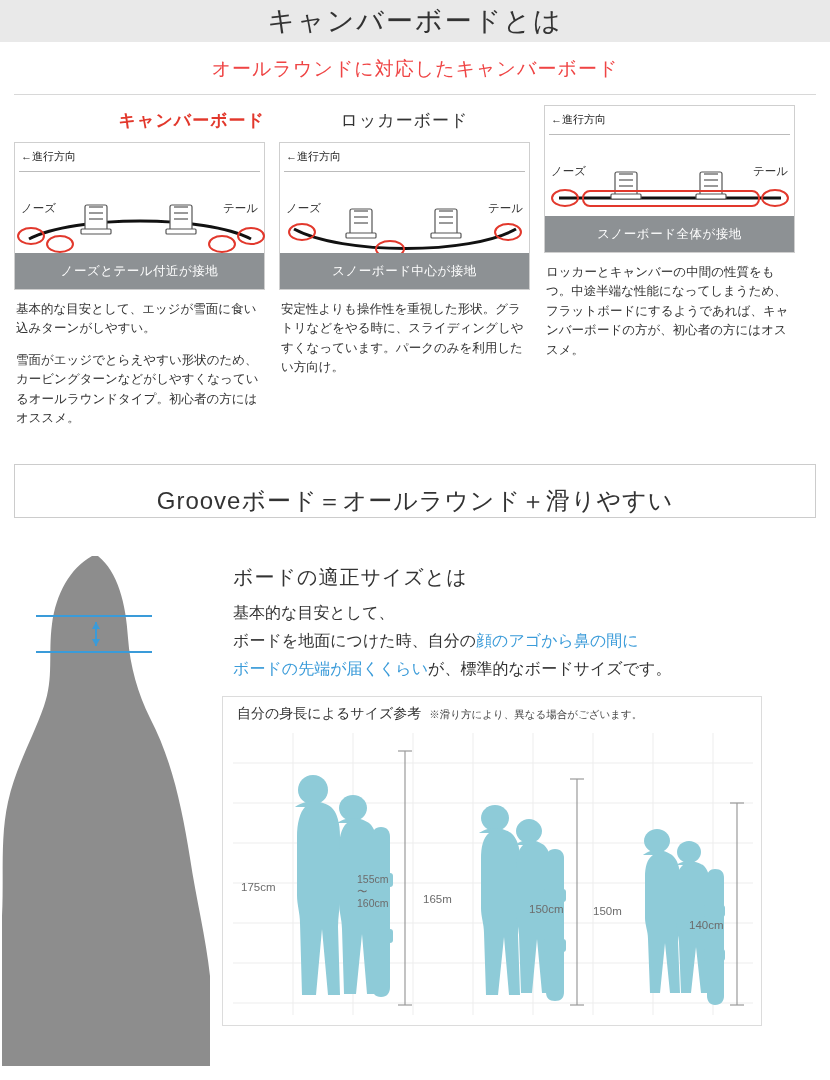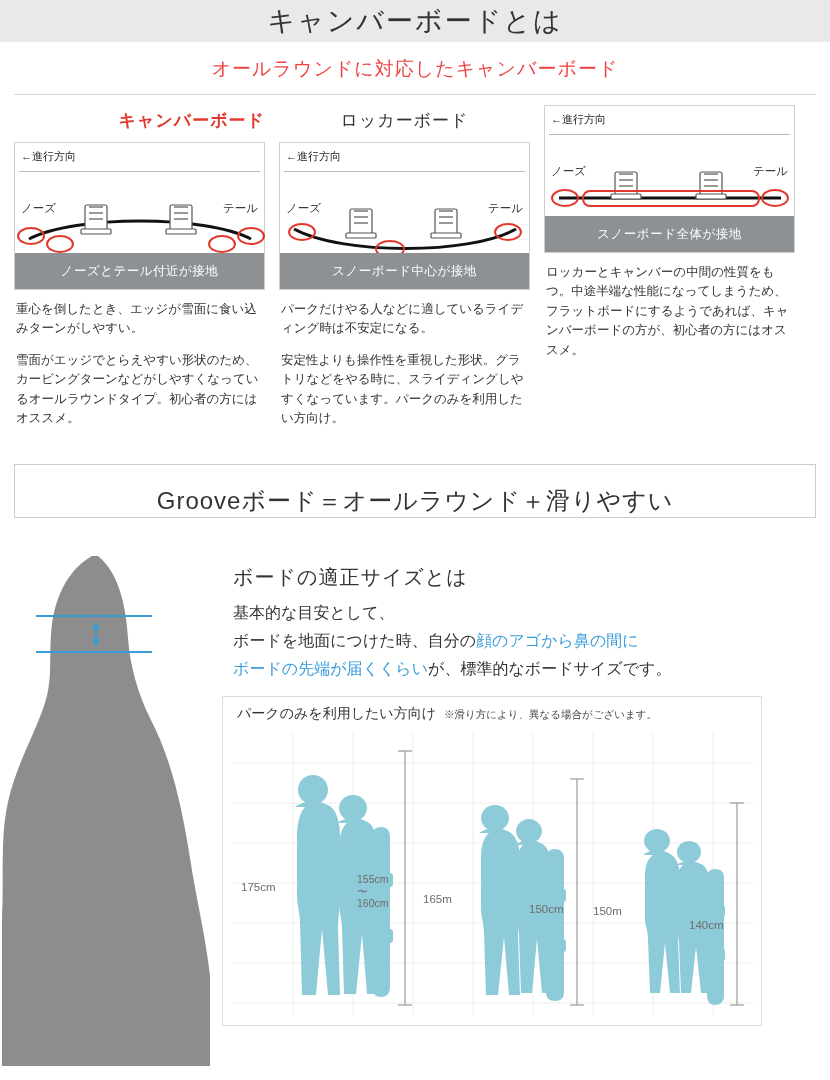--- a/index.html
+++ b/index.html
@@ -254,21 +254,21 @@
         <g stroke="#e2382c" fill="none" stroke-width="2">
           <ellipse cx="16" cy="93" rx="13" ry="8"></ellipse>
           <ellipse cx="45" cy="101" rx="13" ry="8"></ellipse>
           <ellipse cx="207" cy="101" rx="13" ry="8"></ellipse>
           <ellipse cx="236" cy="93" rx="13" ry="8"></ellipse>
         </g>
       </svg>
       <div class="caption">ノーズとテール付近が接地</div>
     </div>
     <div class="desc">
-      <p>重心を倒したとき、エッジが雪面に食い込みターンがしやすい。</p>
+      <p>基本的な目安として、エッジが雪面に食い込みターンがしやすい。</p>
       <p>雪面がエッジでとらえやすい形状のため、カービングターンなどがしやすくなっているオールラウンドタイプ。初心者の方にはオススメ。</p>
     </div>
   </div>
 
   <div class="board-col">
     <div class="col-title">ロッカーボード</div>
     <div class="fig">
       <div class="dir">←進行方向</div>
       <div class="hline"></div>
       <div class="nose">ノーズ</div>
@@ -289,21 +289,20 @@
         </g>
         <g stroke="#e2382c" fill="none" stroke-width="2">
           <ellipse cx="22" cy="89" rx="13" ry="8"></ellipse>
           <ellipse cx="228" cy="89" rx="13" ry="8"></ellipse>
           <ellipse cx="110" cy="106" rx="14" ry="8"></ellipse>
         </g>
       </svg>
       <div class="caption">スノーボード中心が接地</div>
     </div>
     <div class="desc">
-      <p>パークだけやる人などに適しているライディング時は不安定になる。</p>
       <p>安定性よりも操作性を重視した形状。グラトリなどをやる時に、スライディングしやすくなっています。パークのみを利用したい方向け。</p>
     </div>
   </div>
 
   <div class="board-col">
     <div class="fig">
       <div class="dir">←進行方向</div>
       <div class="hline"></div>
       <div class="nose">ノーズ</div>
       <div class="tail">テール</div>
@@ -359,21 +358,21 @@
     <p>
       <span>ボードを地面につけた時、自分の</span><span class="accent">顔のアゴから鼻の間に</span>
     </p>
     <p>
       <span class="accent">ボードの先端が届くくらい</span><span>が、標準的なボードサイズです。</span>
     </p>
   </div>
 
   <div class="chart-box">
     <div class="chart-head">
-      <span>パークのみを利用したい方向け</span><span class="note">※滑り方により、異なる場合がございます。</span>
+      <span>自分の身長によるサイズ参考</span><span class="note">※滑り方により、異なる場合がございます。</span>
     </div>
     <div class="chart-plot">
       <svg width="520" height="282">
 
         <g stroke="#ededed" stroke-width="1">
           <line x1="0" y1="30" x2="520" y2="30"></line>
           <line x1="0" y1="70" x2="520" y2="70"></line>
           <line x1="0" y1="110" x2="520" y2="110"></line>
           <line x1="0" y1="150" x2="520" y2="150"></line>
           <line x1="0" y1="190" x2="520" y2="190"></line>

